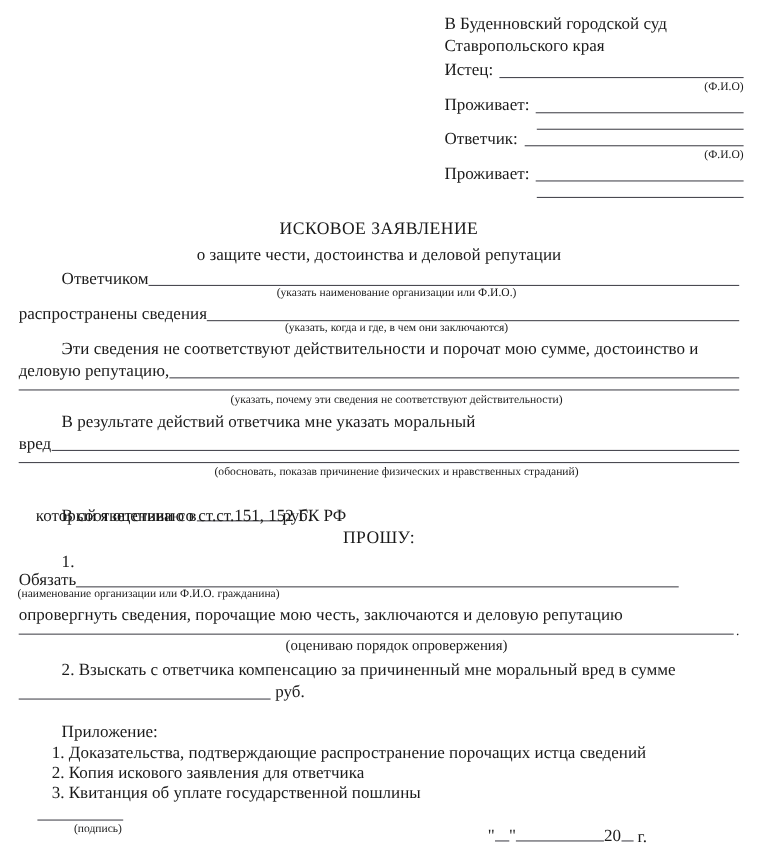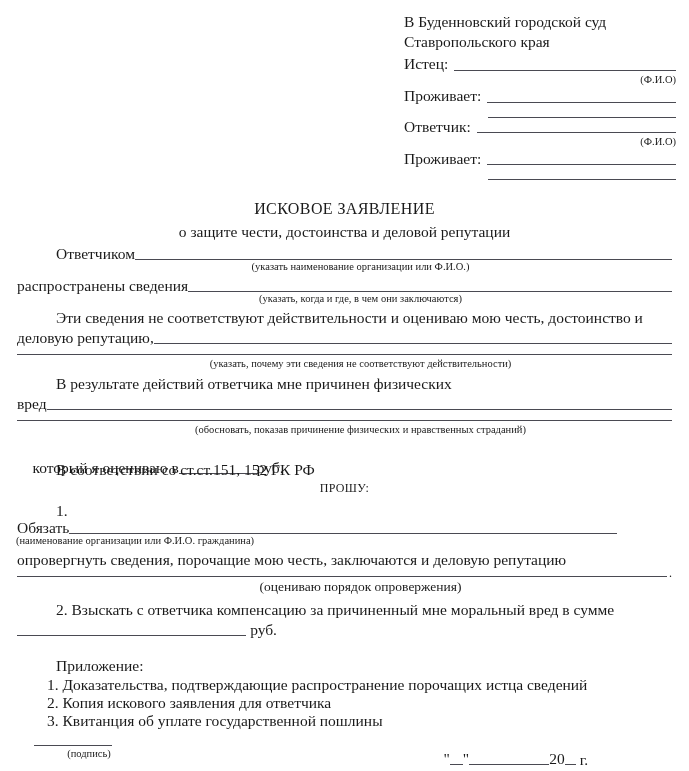--- a/index.html
+++ b/index.html
@@ -164,49 +164,49 @@
     <span class="rule" style="margin-bottom:3px;"></span>
   </div>
   <div class="blk caption" style="left:0; top:261px; width:689px; text-align:center;">(указать наименование организации или Ф.И.О.)</div>
 
   <div class="blk row" style="left:17px; top:277px; width:655px;">
     <span class="txt">распространены сведения</span>
     <span class="rule" style="margin-bottom:3px;"></span>
   </div>
   <div class="blk caption" style="left:0; top:293px; width:689px; text-align:center;">(указать, когда и где, в чем они заключаются)</div>
 
-  <div class="blk txt" style="left:56px; top:309px; width:620px;">Эти сведения не соответствуют действительности и оцениваю мою честь, достоинство и</div>
+  <div class="blk txt" style="left:56px; top:309px; width:620px;">Эти сведения не соответствуют действительности и порочат мою сумме, достоинство и</div>
 
   <div class="blk row" style="left:17px; top:329px; width:655px;">
     <span class="txt">деловую репутацию,</span>
     <span class="rule" style="margin-bottom:3px;"></span>
   </div>
 
   <div class="blk rule-fixed" style="left:17px; top:354px; width:655px;"></div>
 
   <div class="blk caption" style="left:0; top:358px; width:689px; text-align:center;">(указать, почему эти сведения не соответствуют действительности)</div>
 
-  <div class="blk txt" style="left:56px; top:375px; width:620px;">В результате действий ответчика мне причинен физических</div>
+  <div class="blk txt" style="left:56px; top:375px; width:620px;">В результате действий ответчика мне указать моральный</div>
 
   <div class="blk row" style="left:17px; top:395px; width:655px;">
     <span class="txt">вред</span>
     <span class="rule" style="margin-bottom:3px;"></span>
   </div>
 
   <div class="blk rule-fixed" style="left:17px; top:420px; width:655px;"></div>
 
   <div class="blk caption" style="left:0; top:424px; width:689px; text-align:center;">(обосновать, показав причинение физических и нравственных страданий)</div>
 
   <div class="blk txt" style="left:17px; top:440px;">
     <span>который я оцениваю в</span><span class="blank-inline" style="width:78px;"></span><span>руб.</span>
   </div>
 
   <div class="blk txt" style="left:56px; top:461px;">В соответствии со ст.ст.151, 152 ГК РФ</div>
 
-  <div class="blk txt" style="left:0; top:481px; width:689px; text-align:center; font-size:12px; letter-spacing:0.3px;">ПРОШУ:</div>
+  <div class="blk txt" style="left:0; top:481px; width:689px; text-align:center; font-size:16px; letter-spacing:0.3px;">ПРОШУ:</div>
 
   <div class="blk txt" style="left:56px; top:502px;">1.</div>
 
   <div class="blk row" style="left:17px; top:519px; width:600px;">
     <span class="txt">Обязать</span>
     <span class="rule" style="margin-bottom:3px;"></span>
   </div>
   <div class="blk caption" style="left:0; top:535px; width:689px; text-align:left;">(наименование организации или Ф.И.О. гражданина)</div>
 
   <div class="blk txt" style="left:17px; top:551px; width:655px;">опровергнуть сведения, порочащие мою честь, заключаются и деловую репутацию</div>

